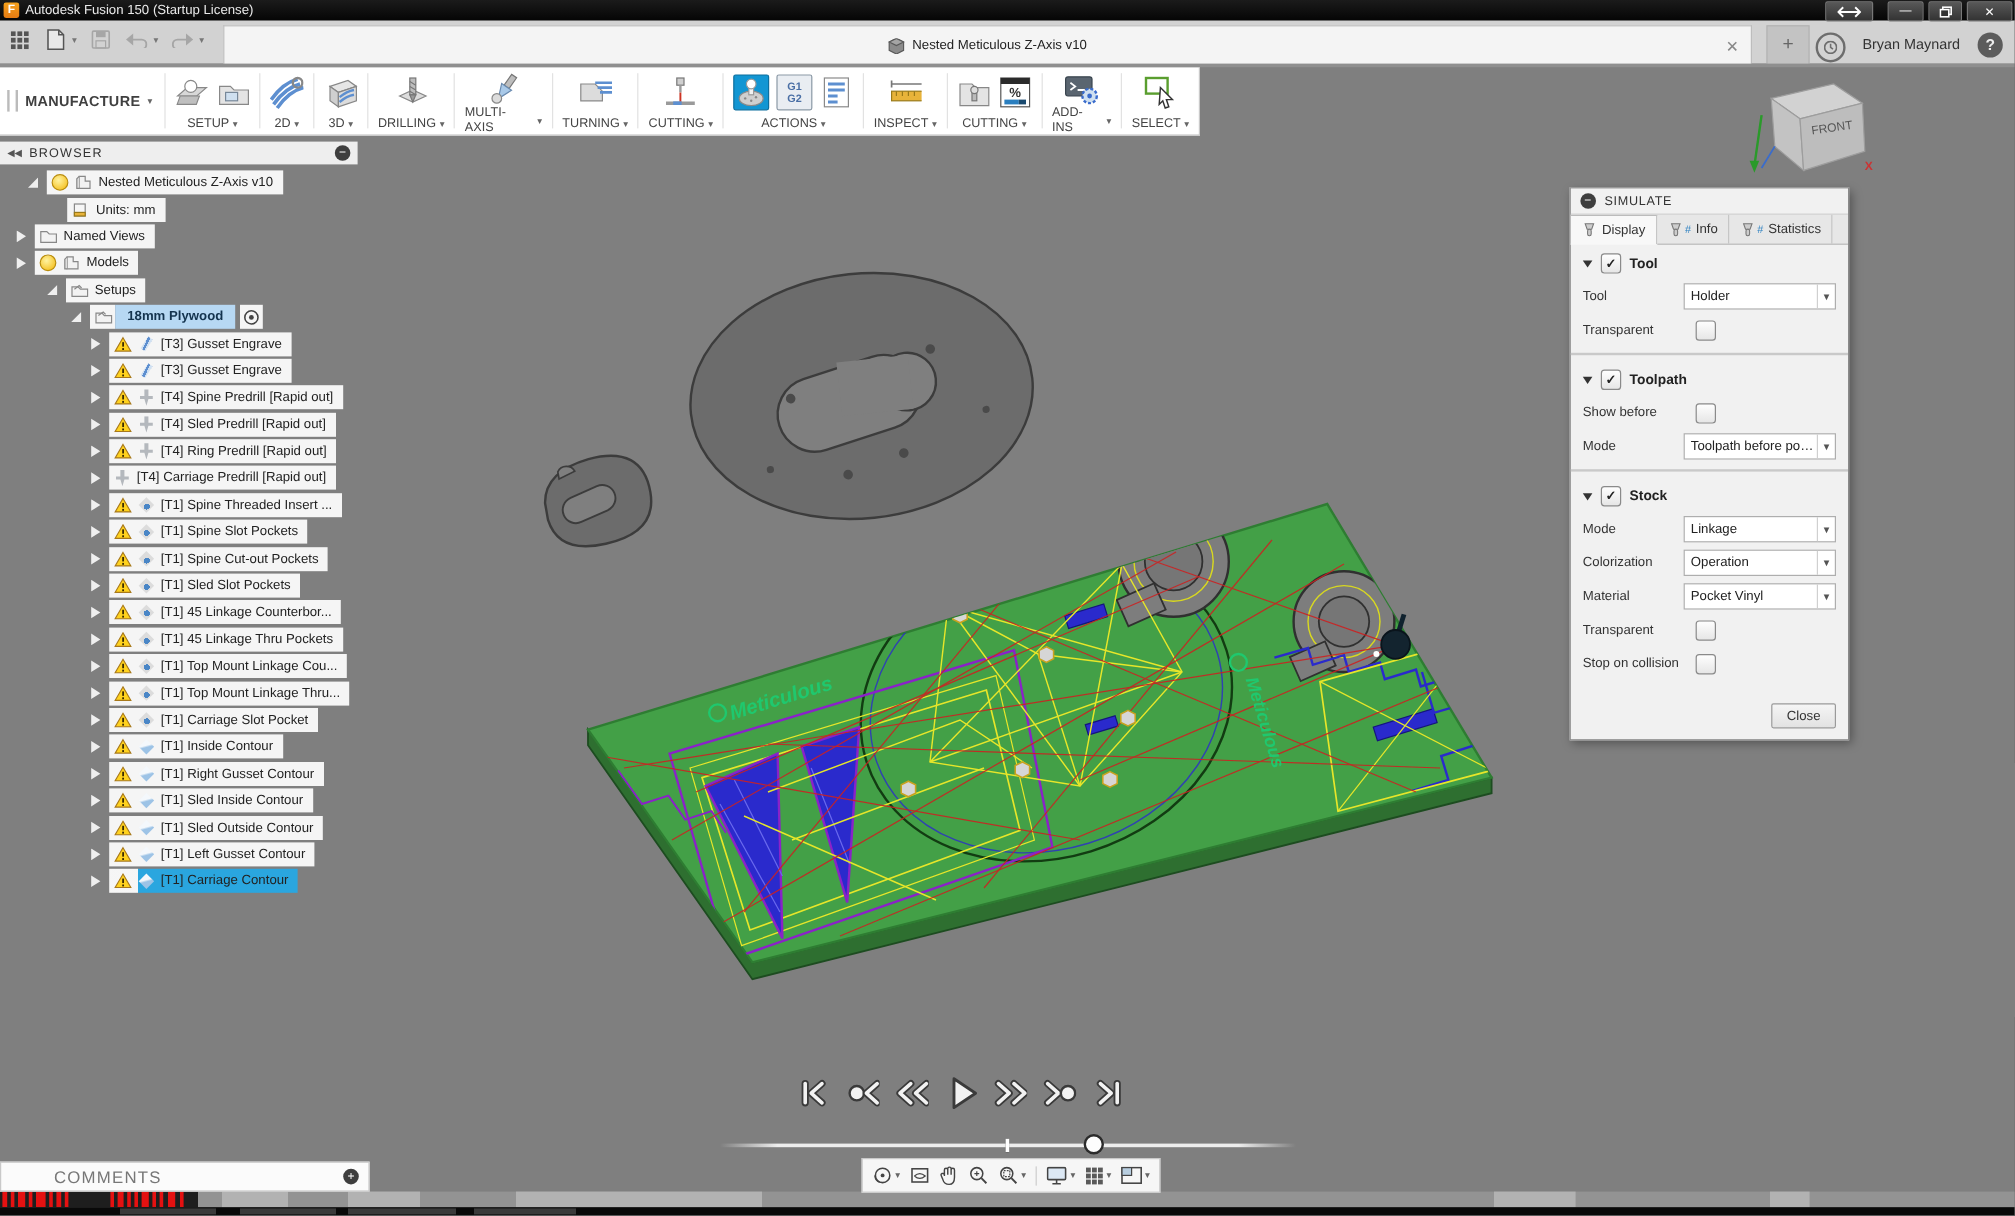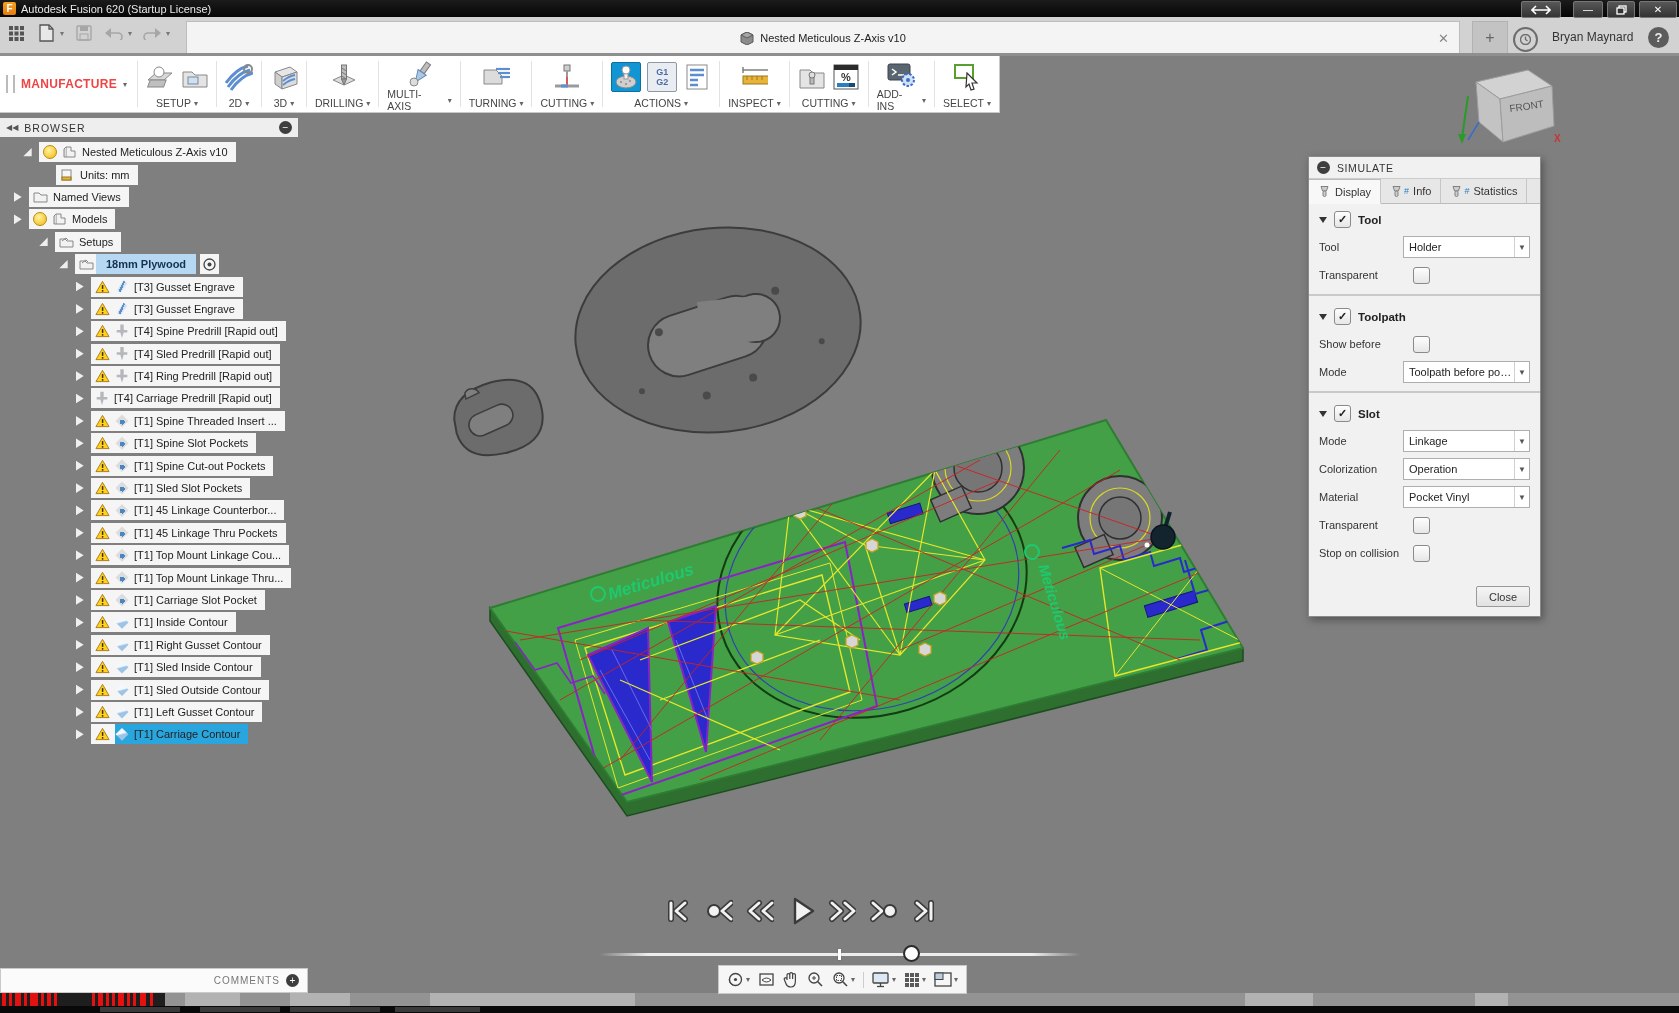--- a/index.html
+++ b/index.html
@@ -30,21 +30,21 @@
            display:flex;align-items:center;justify-content:center;color:#6d6d6d;font-size:11px;}
   .uname{position:absolute;left:1552px;top:13px;color:#333;font-size:12px;}
   .helpic{position:absolute;left:1648px;top:10px;width:21px;height:21px;background:#5c5c5c;border-radius:50%;
           color:#eee;font-weight:bold;display:flex;align-items:center;justify-content:center;font-size:13px;}
   .qsep{position:absolute;left:0;top:53px;right:0;height:3px;background:#8f8f8f;z-index:49;}
   
   .ribbon{position:absolute;left:0;top:56px;width:999px;height:56px;background:#fff;border-bottom:1px solid #c9c9c9;
           border-right:1px solid #c9c9c9;display:flex;align-items:stretch;z-index:48;}
   .wsname{display:flex;align-items:center;gap:6px;padding:0 10px 0 6px;}
   .grip{width:5px;height:18px;border-left:2px solid #bbb;border-right:2px solid #bbb;}
-  .wslabel{font-weight:bold;font-size:12px;color:#ef4444;letter-spacing:.3px}
+  .wslabel{font-weight:bold;font-size:12px;color:#404040;letter-spacing:.3px}
   .rsep{width:1px;background:#e2e2e2;margin:5px 0;}
   .rgroup{display:flex;flex-direction:column;align-items:center;justify-content:space-between;padding:4px 8px 3px;}
   .ricons{display:flex;align-items:center;gap:6px;height:34px;}
   .rlabel{font-size:10.5px;color:#444;display:flex;gap:3px;align-items:center;}
   .car{font-size:8px;color:#666;}
   .tile{width:28px;height:28px;display:flex;align-items:center;justify-content:center;}
   .tile.sim{background:#1296d3;border:1px solid #0d6f9e;border-radius:2px;}
   .tile.g1g2{background:#e9edf2;border:1px solid #8b99a6;border-radius:2px;flex-direction:column;line-height:10px;
              color:#4a6fa5;font-weight:bold;font-size:9px;}
   
@@ -98,21 +98,21 @@
   .pbtn{width:28px;height:28px;display:flex;align-items:center;justify-content:center;}
   .slider{position:absolute;left:600px;top:944px;width:480px;height:20px;z-index:12;}
   .sline{position:absolute;left:0;right:0;top:9px;height:3px;
          background:linear-gradient(to right,rgba(240,240,240,0),#ededed 10%,#ededed 90%,rgba(240,240,240,0));}
   .stick{position:absolute;left:238px;top:5px;width:3px;height:11px;background:#fff;box-shadow:0 0 1px #333;}
   .sthumb{position:absolute;left:303px;top:1px;width:17px;height:17px;border-radius:50%;background:#fdfdfd;
           border:2px solid #2b2b2b;box-sizing:border-box;}
   
   .comments{position:absolute;left:0px;top:968px;width:290px;height:23px;background:#fbfbfb;border:1px solid #c9c9c9;
             display:flex;align-items:center;padding:0 8px;gap:6px;z-index:12;color:#666;}
-  .comments .t{flex:1;letter-spacing:1px;font-size:10px;padding-left:36px;color:#777;text-align:right;}
+  .comments .t{flex:1;letter-spacing:1px;font-size:14px;padding-left:36px;color:#777;}
   .navbar{position:absolute;left:718px;top:965px;height:27px;background:#f6f6f6;border:1px solid #c9c9c9;
           display:flex;align-items:center;gap:8px;padding:0 8px;z-index:12;color:#444;}
   .nvi{display:flex;align-items:center;gap:2px;}
   .nsep{width:1px;height:16px;background:#ccc;}
   .strip1{position:absolute;left:0;top:993px;right:0;height:13px;background:#939393;z-index:11;}
   .redzone{position:absolute;left:0;top:0;width:165px;height:13px;background:#1e1e1e;}
   .rbar{position:absolute;top:0;height:13px;background:#e41111;}
   .gseg{position:absolute;top:0;height:13px;background:#b2b2b2;}
   .strip2{position:absolute;left:0;top:1006px;right:0;height:7px;background:#090909;z-index:11;}
   .dseg{position:absolute;top:1px;height:5px;background:#3a3a3a;}
@@ -251,21 +251,21 @@
       <text x="62" y="52" font-size="10" fill="#555" transform="rotate(-8 62 52)">FRONT</text>
       <line x1="20" y1="36" x2="14" y2="78" stroke="#2a9a2a" stroke-width="2"></line>
       <polygon points="14,84 10,74 18,74" fill="#2a9a2a"></polygon>
       <line x1="31" y1="62" x2="20" y2="80" stroke="#3a6ccc" stroke-width="1.5"></line>
       <text x="106" y="82" font-size="10" fill="#c33" font-weight="bold">X</text>
     </svg>
   </div>
 
   <div class="titlebar">
     <span class="flogo">F</span>
-    <span>Autodesk Fusion 620 (Startup License)</span>
+    <span>Autodesk Fusion 150 (Startup License)</span>
     <span class="wbtns">
       <span class="wbtn stretch">
         <svg width="20" height="10">
             <path d="M1 5 h18 M5 1 L1 5 L5 9 M15 1 L19 5 L15 9" stroke="#fff" stroke-width="1.6" fill="none"></path>
           </svg>
       </span>
       <span class="wbtn min">—</span>
       <span class="wbtn max">
         <svg width="11" height="10">
             <rect x="3" y="1" width="7" height="6" fill="none" stroke="#fff" stroke-width="1.3"></rect>
@@ -1000,21 +1000,21 @@
       <span class="pselect">
         <span class="tx">Toolpath before posit...</span>
         <span class="dd">▼</span>
       </span>
     </div>
 
     <div class="pdiv"></div>
     <div class="psec">
       <span class="tri-dn"></span>
       <span class="cbx">✓</span>
-      <span>Slot</span>
+      <span>Stock</span>
     </div>
     <div class="prow">
       <span class="plabel">Mode</span>
       <span class="pselect">
         <span class="tx">Linkage</span>
         <span class="dd">▼</span>
       </span>
     </div>
     <div class="prow">
       <span class="plabel">Colorization</span>

